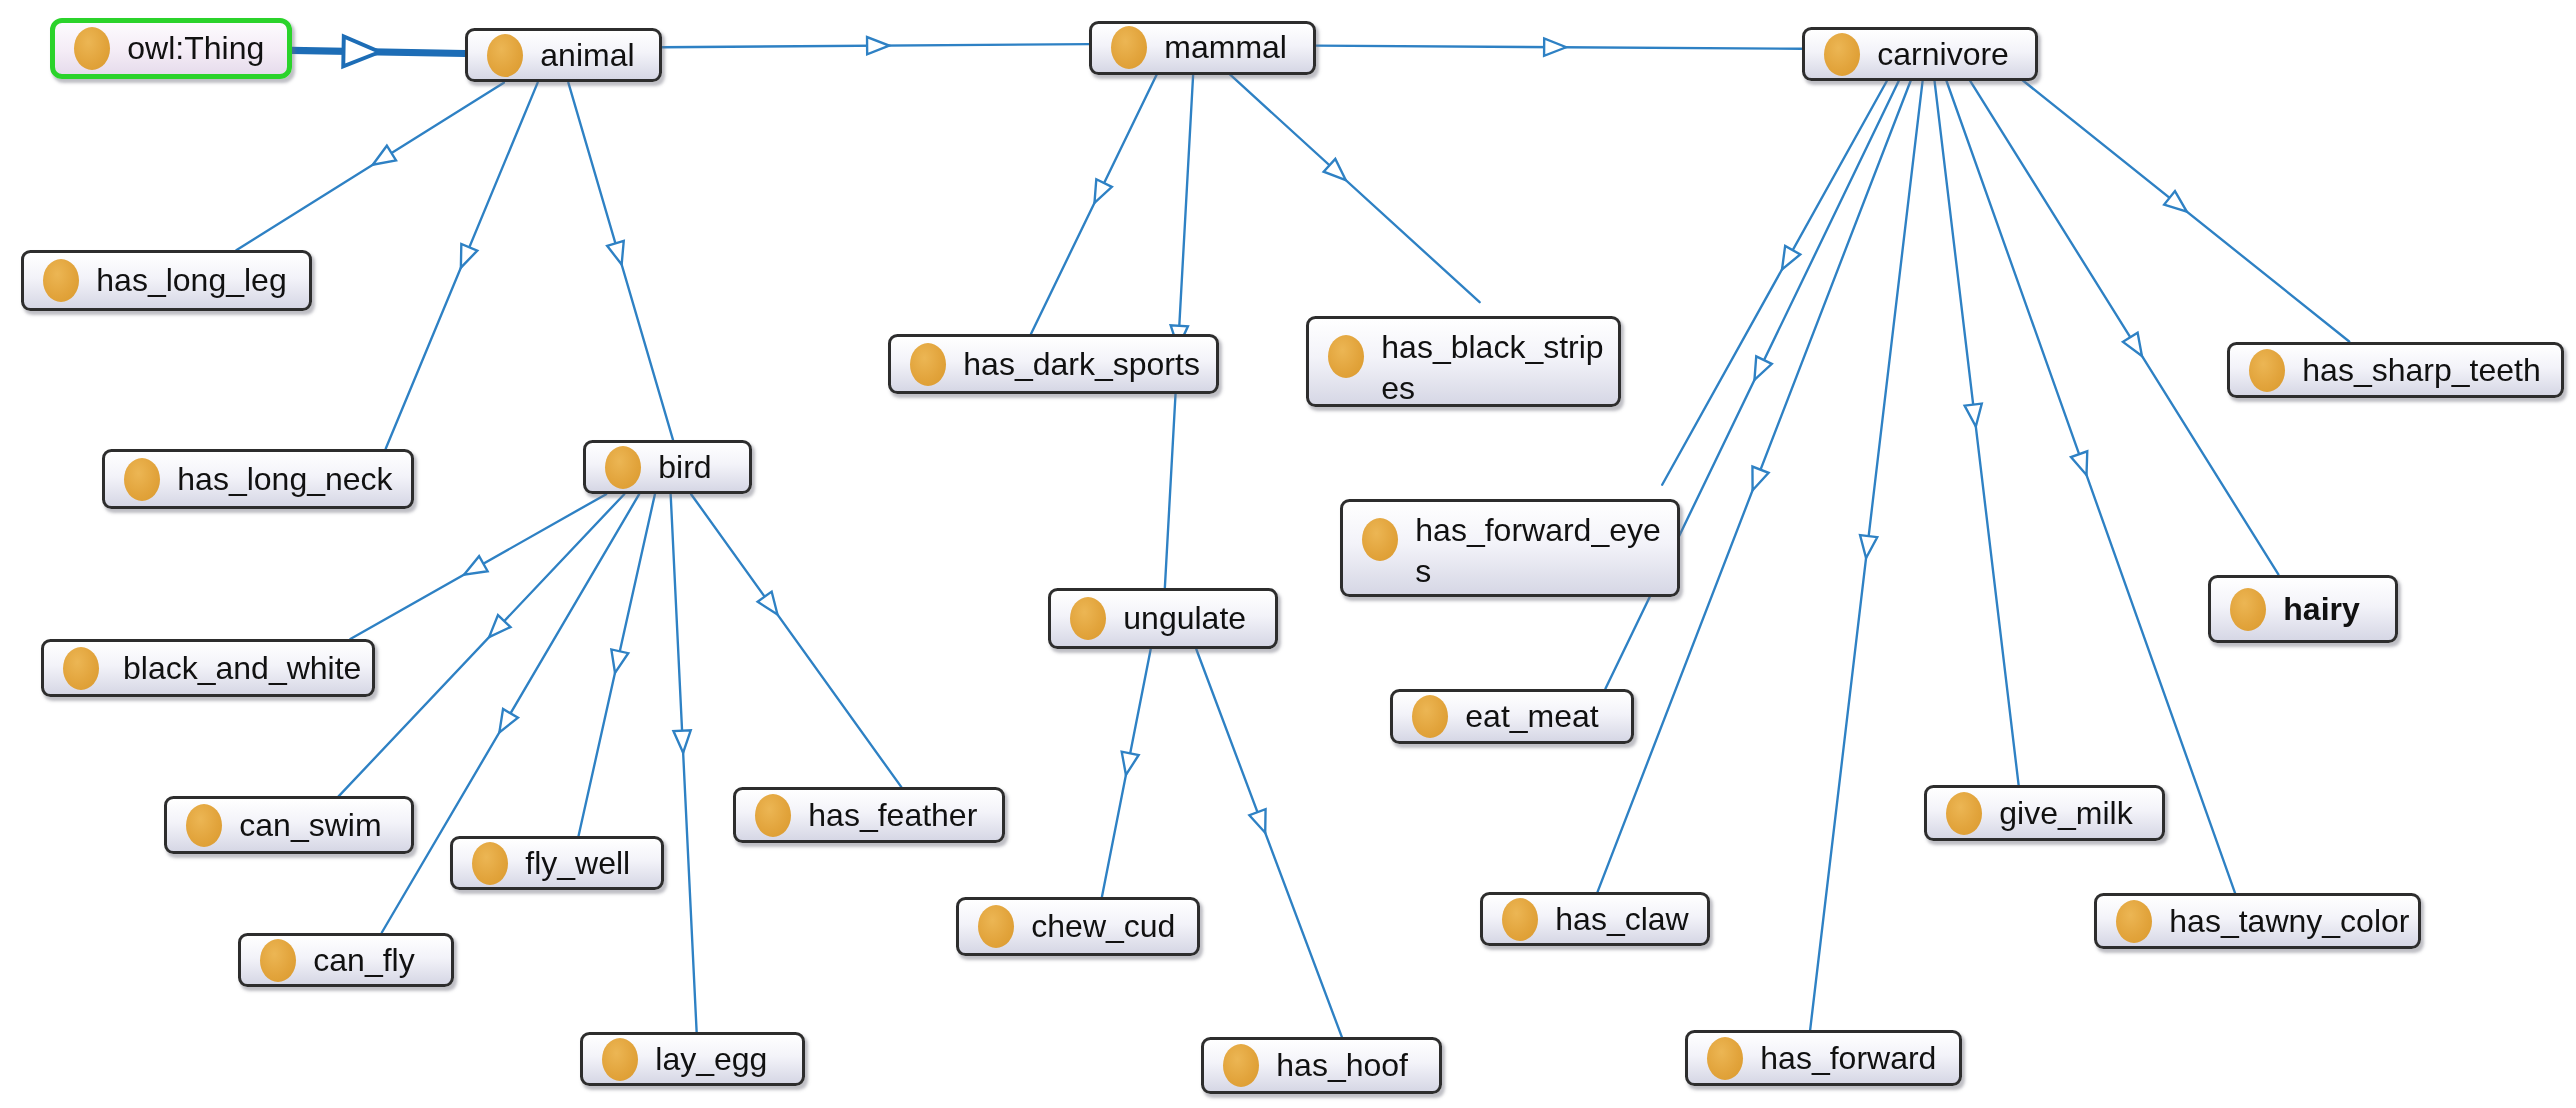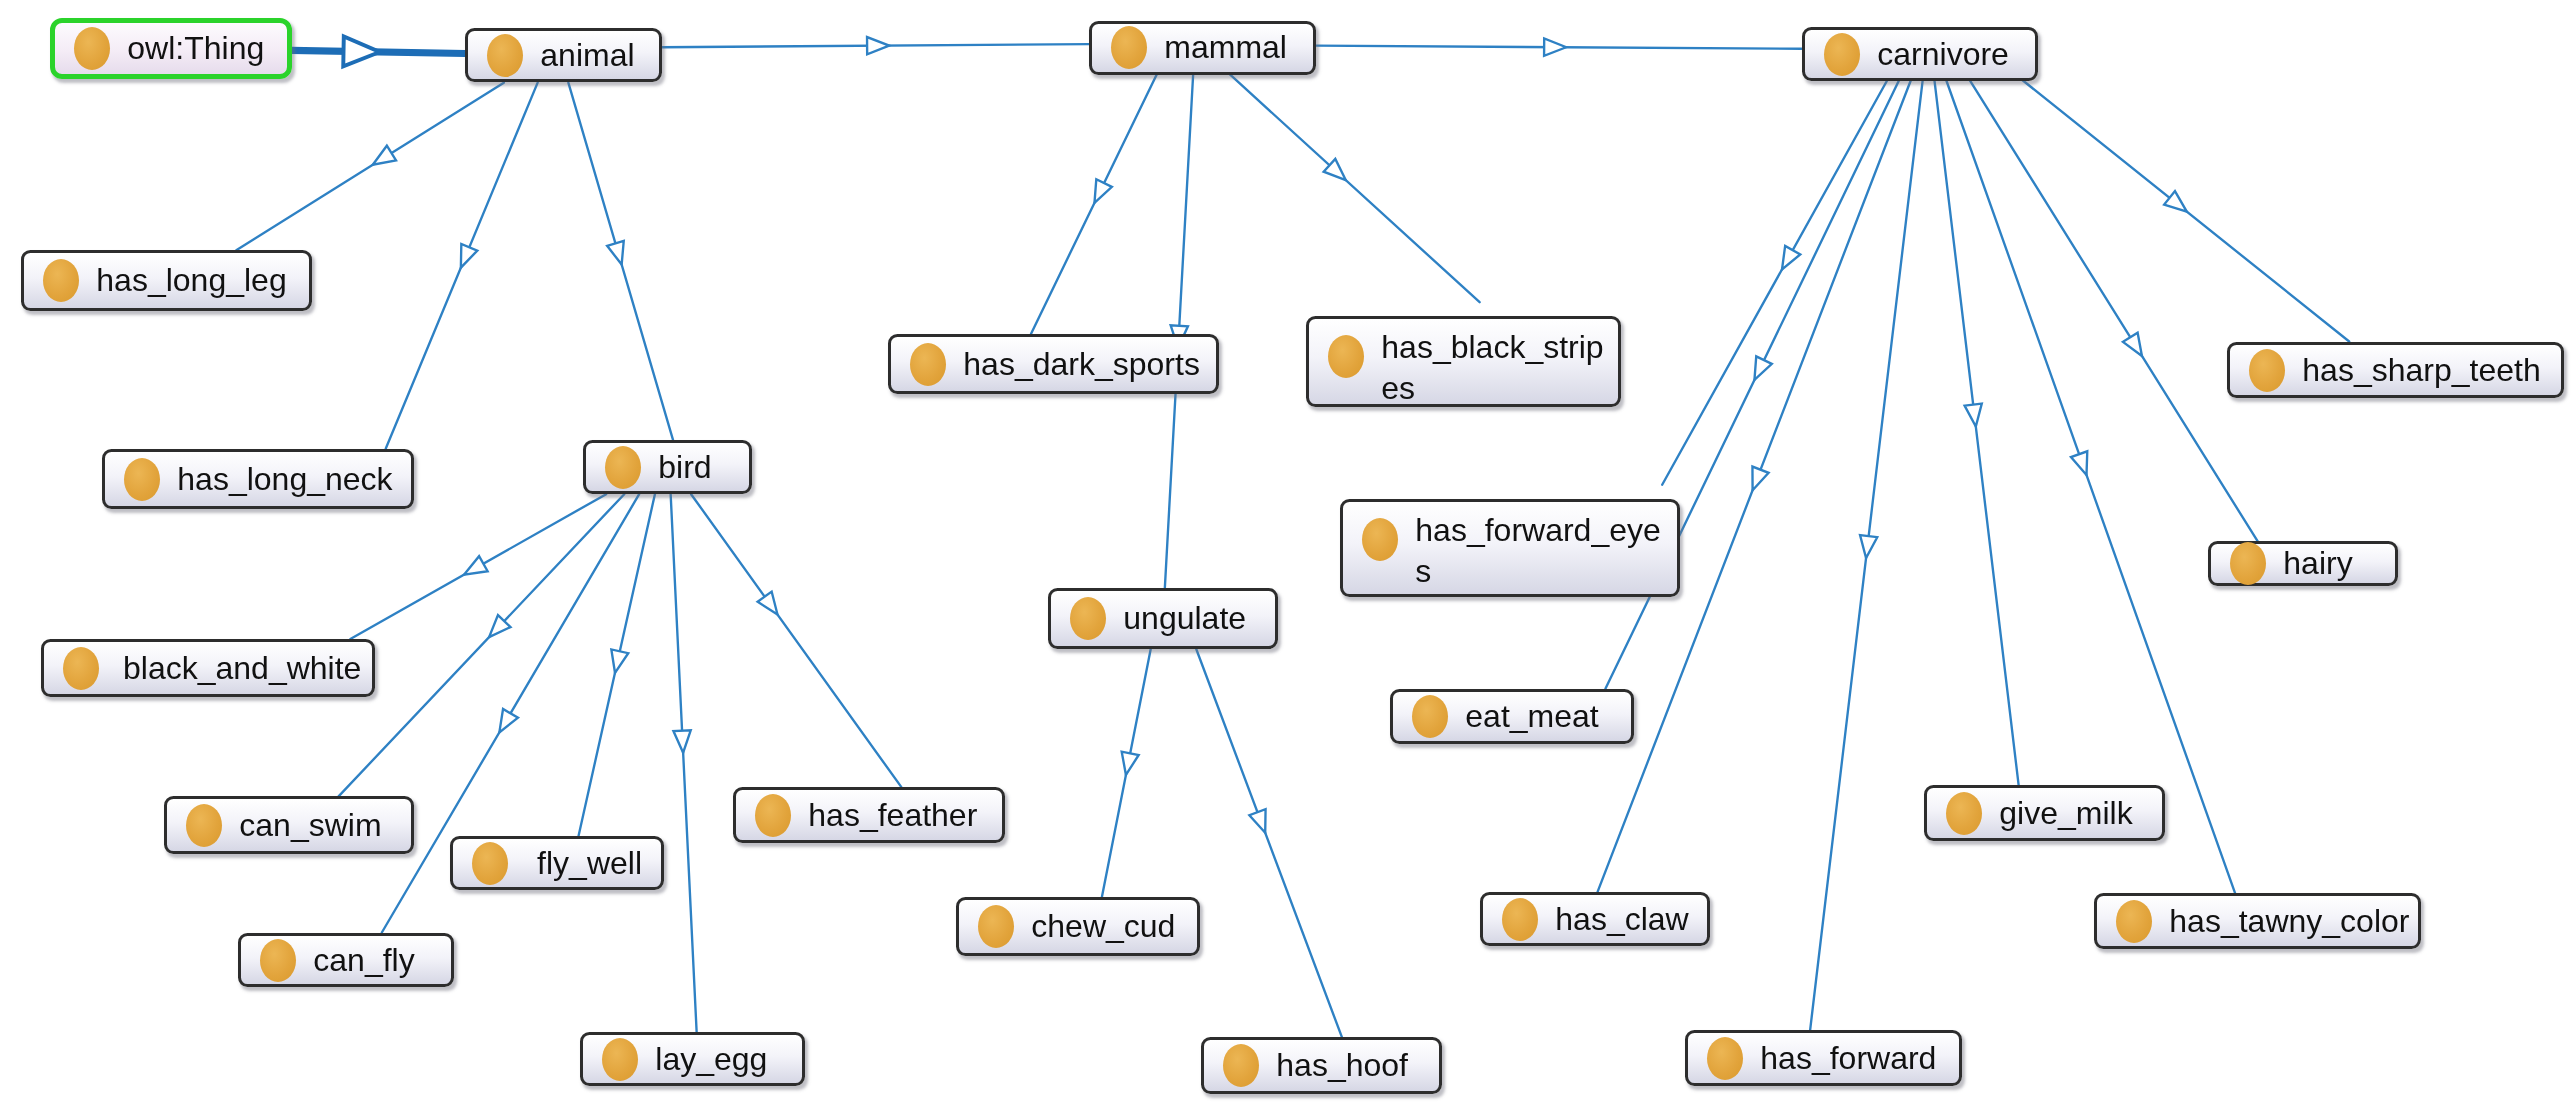--- a/index.html
+++ b/index.html
@@ -115,21 +115,21 @@
         <span class="node-label">bird</span>
       </div>
       <div class="node" style="left: 41px; top: 639px; width: 334px; height: 58px; gap: 24px;">
         <span class="class-icon"></span>
         <span class="node-label">black_and_white</span>
       </div>
       <div class="node" style="left: 164px; top: 796px; width: 250px; height: 58px;">
         <span class="class-icon"></span>
         <span class="node-label">can_swim</span>
       </div>
-      <div class="node" style="left: 450px; top: 836px; width: 214px; height: 54px; justify-content: space-between;">
+      <div class="node" style="left: 450px; top: 836px; width: 214px; height: 54px;">
         <span class="class-icon"></span>
         <span class="node-label">fly_well</span>
       </div>
       <div class="node" style="left: 238px; top: 933px; width: 216px; height: 54px;">
         <span class="class-icon"></span>
         <span class="node-label">can_fly</span>
       </div>
       <div class="node" style="left: 580px; top: 1032px; width: 225px; height: 54px;">
         <span class="class-icon"></span>
         <span class="node-label">lay_egg</span>
@@ -177,21 +177,21 @@
         <span class="node-label">has_forward</span>
       </div>
       <div class="node" style="left: 1924px; top: 785px; width: 241px; height: 56px;">
         <span class="class-icon"></span>
         <span class="node-label">give_milk</span>
       </div>
       <div class="node" style="left: 2094px; top: 893px; width: 327px; height: 56px;">
         <span class="class-icon"></span>
         <span class="node-label">has_tawny_color</span>
       </div>
-      <div class="node" style="left: 2208px; top: 541px; width: 190px; height: 45px;">
+      <div class="node" style="left: 2208px; top: 575px; width: 190px; height: 68px; font-weight: bold;">
         <span class="class-icon"></span>
         <span class="node-label">hairy</span>
       </div>
       <div class="node" style="left: 2227px; top: 342px; width: 337px; height: 56px;">
         <span class="class-icon"></span>
         <span class="node-label">has_sharp_teeth</span>
       </div>
     </div>
 </div>
 

